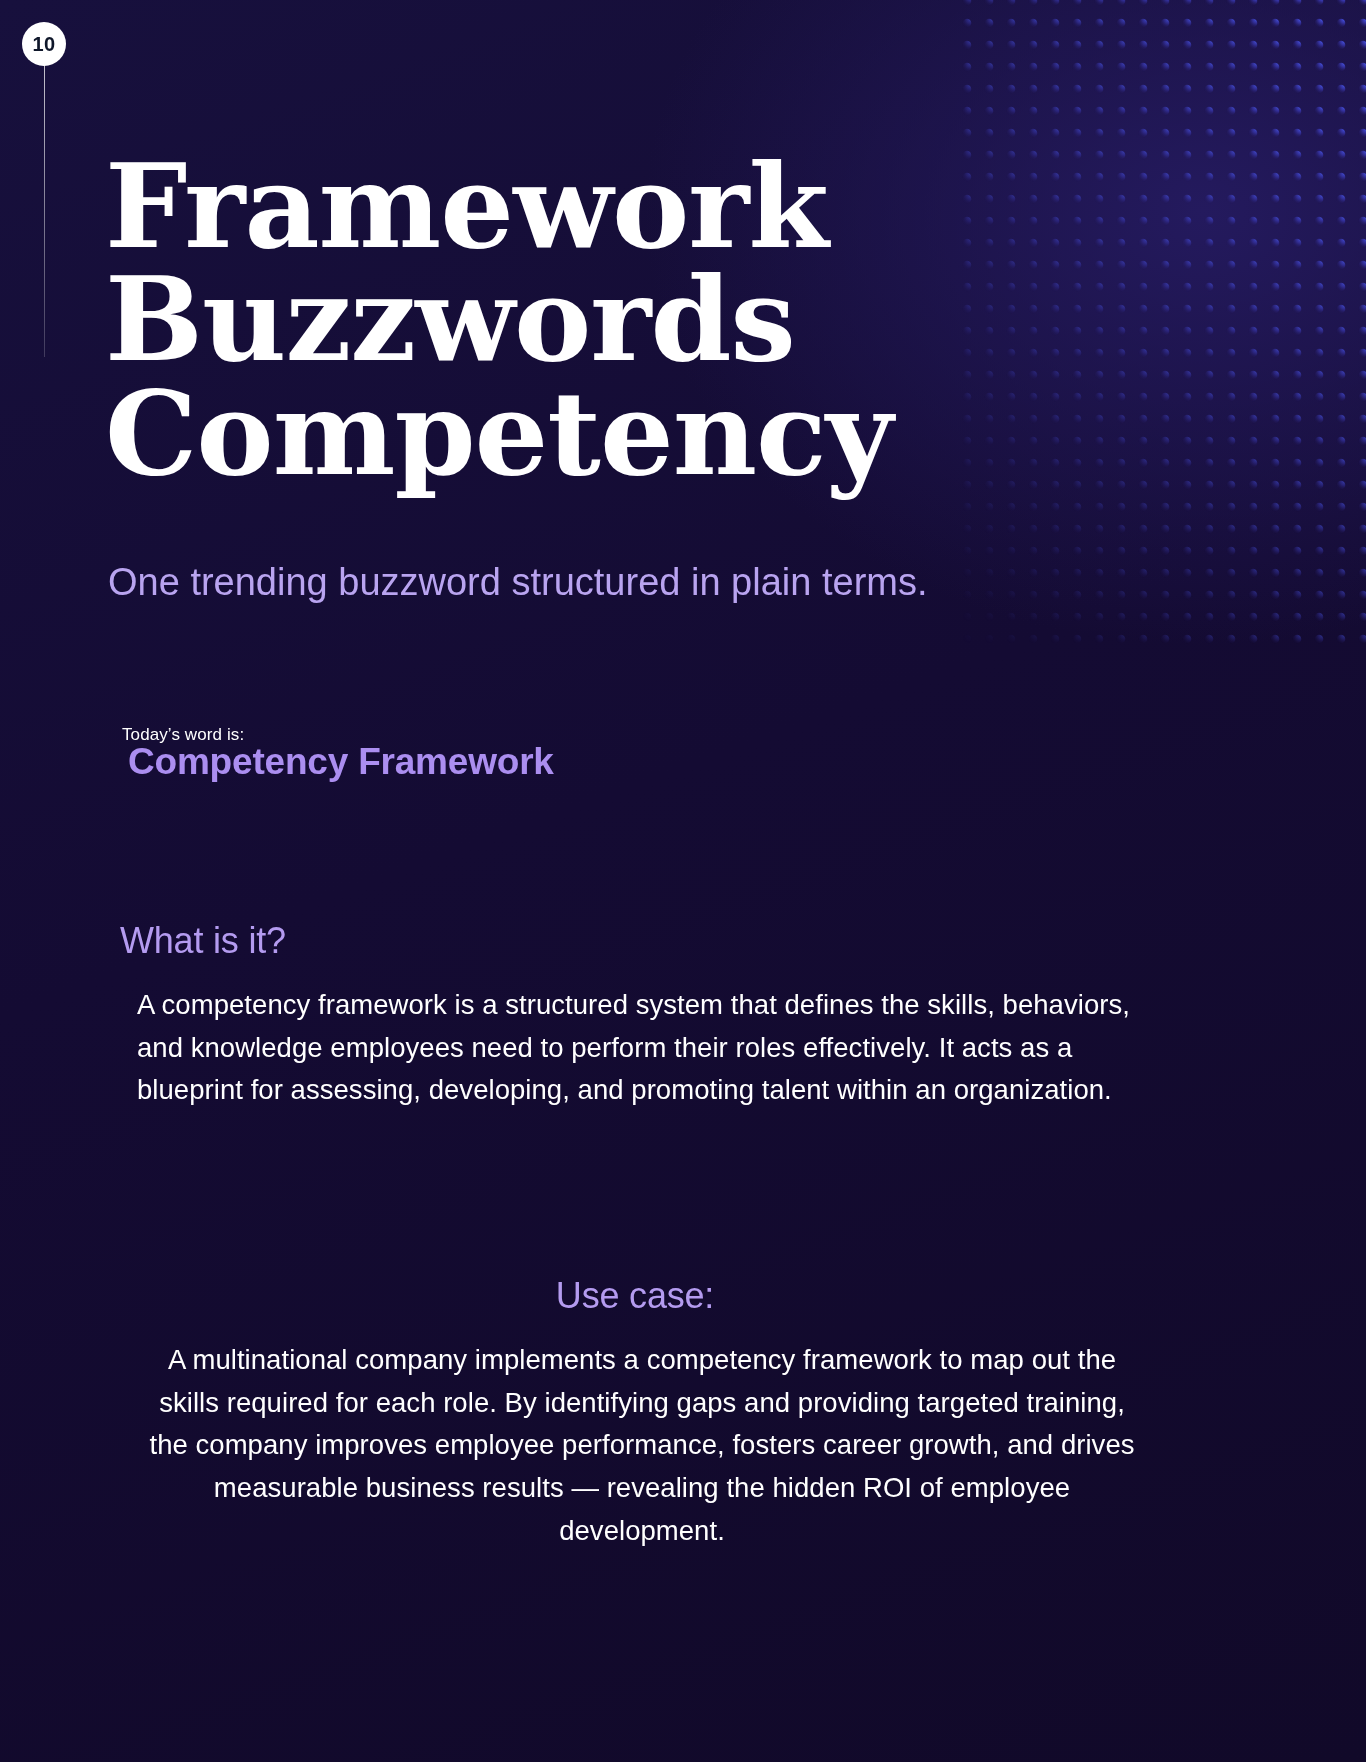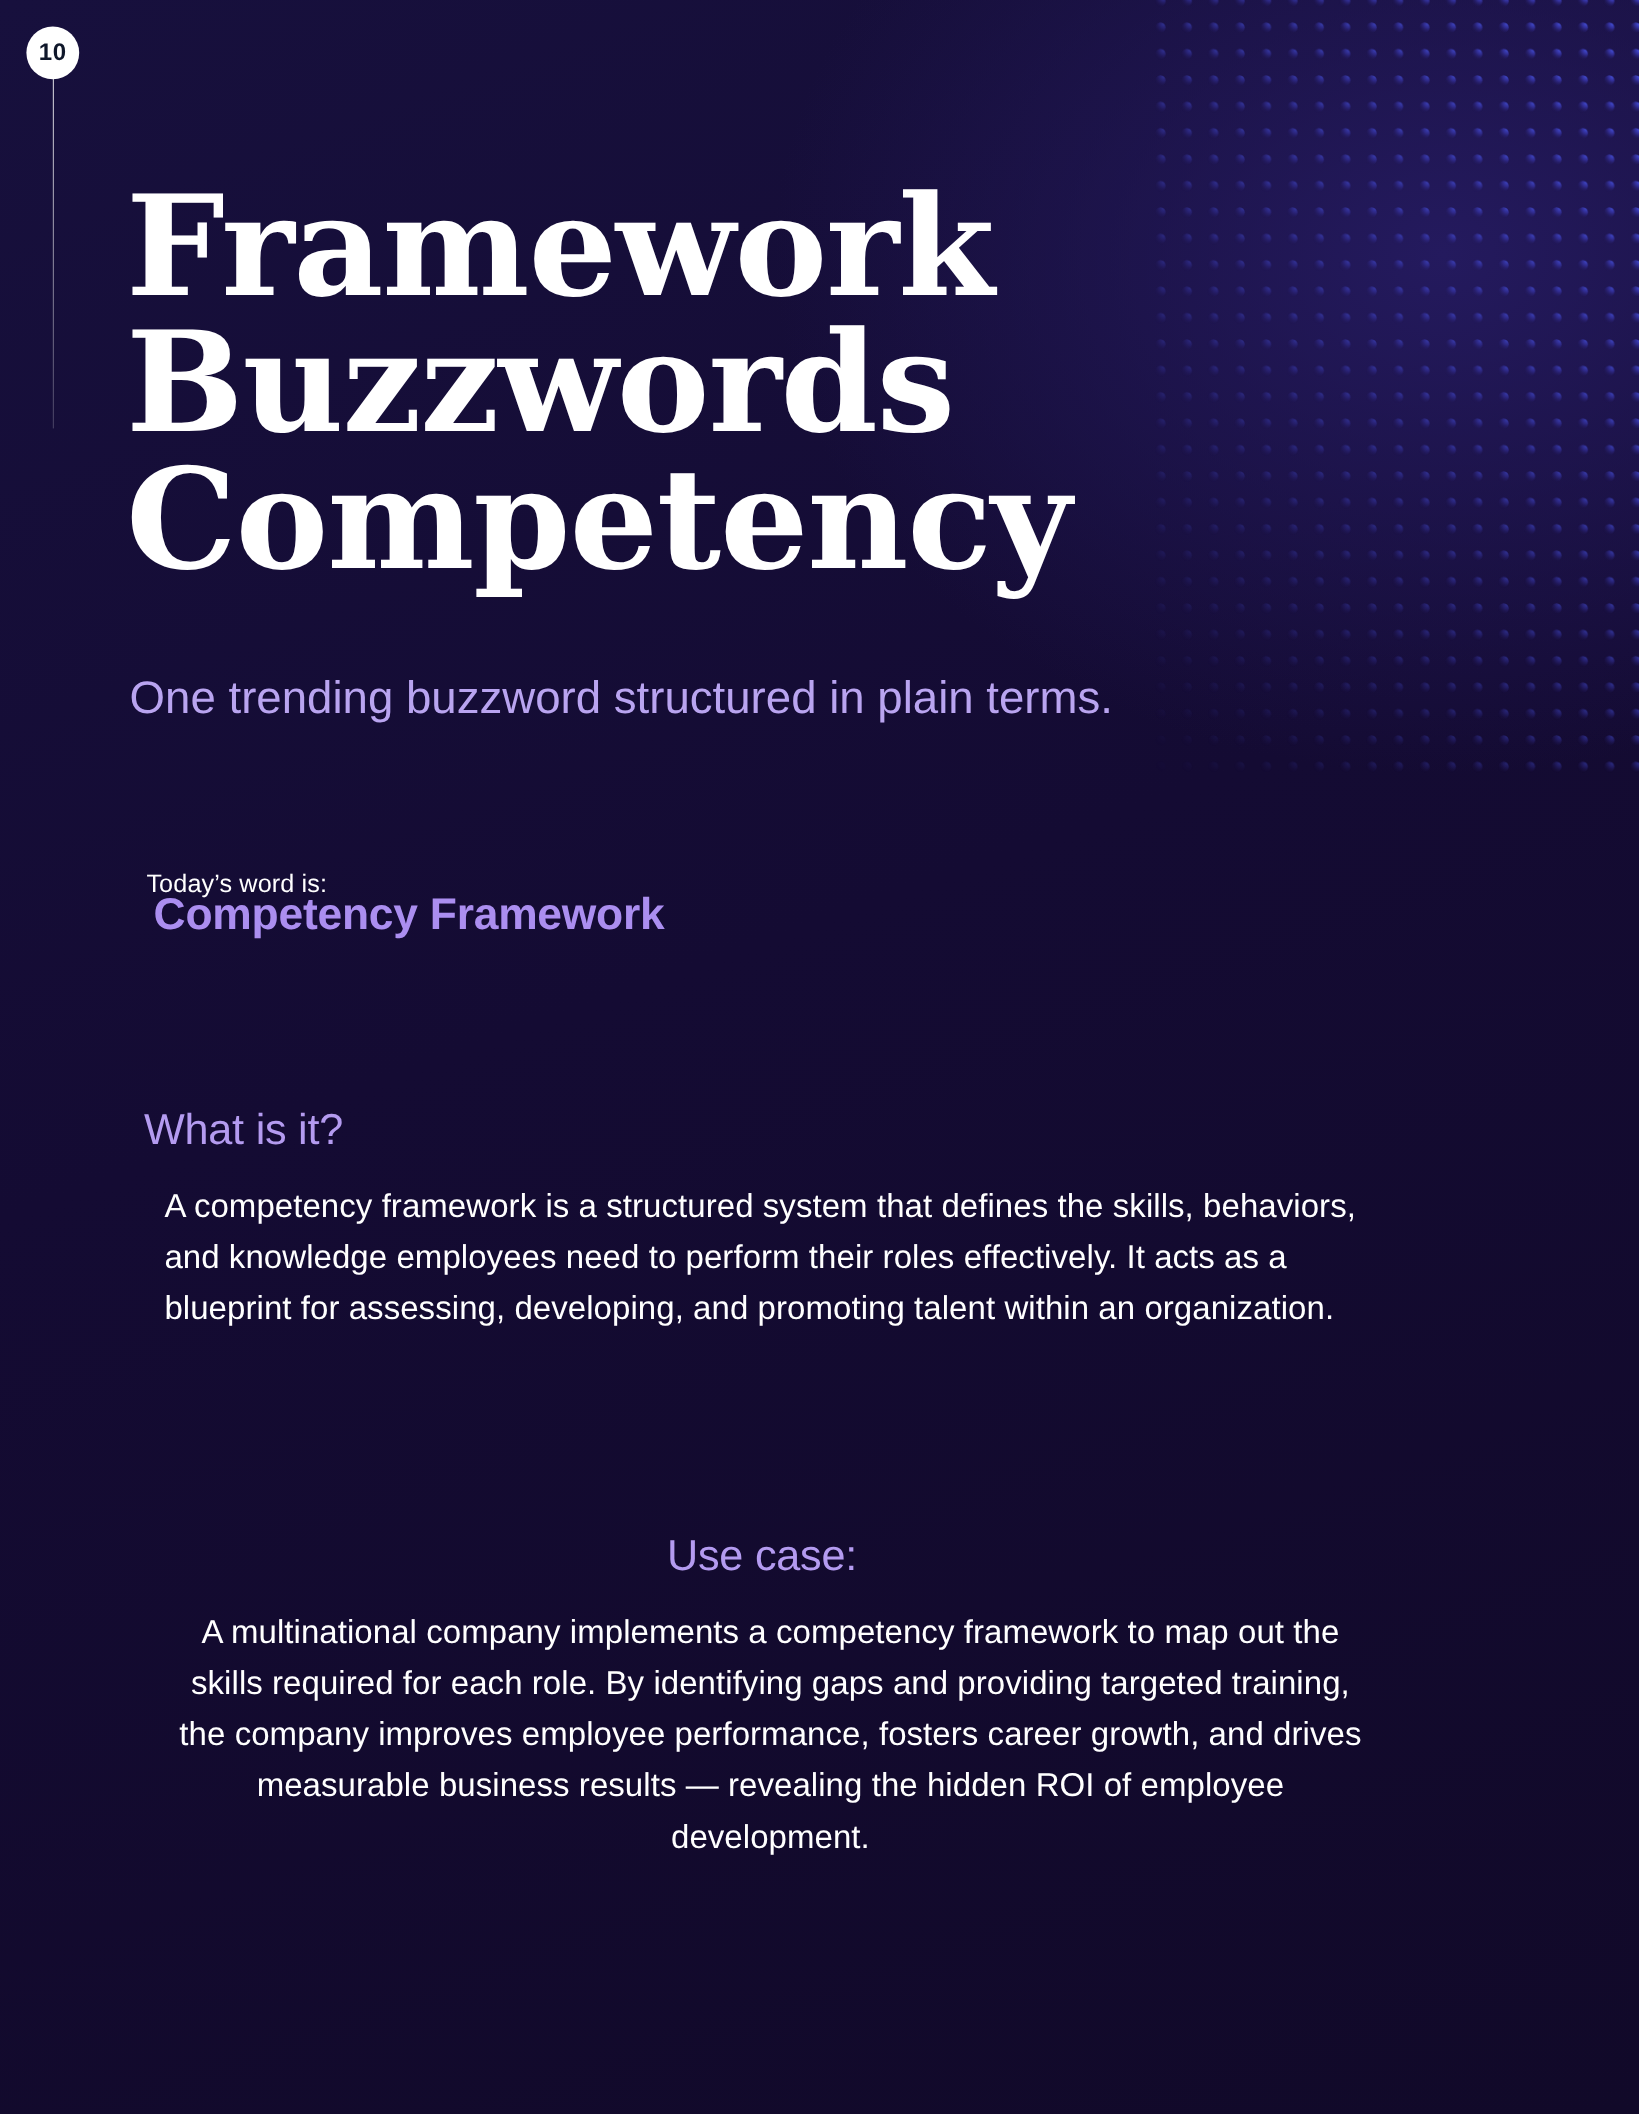--- a/index.html
+++ b/index.html
@@ -84,21 +84,21 @@
     font-size: 38px;
     line-height: 1.2;
     font-weight: 400;
   }
 
   .today-label {
     position: absolute;
     left: 122px;
     top: 725px;
     color: #ffffff;
-    font-size: 21px;
+    font-size: 17px;
     font-weight: 400;
     letter-spacing: 0.1px;
   }
   .today-word {
     position: absolute;
     left: 118px;
     top: 741px;
     color: #ab8ef0;
     font-size: 37px;
     font-weight: 700;

